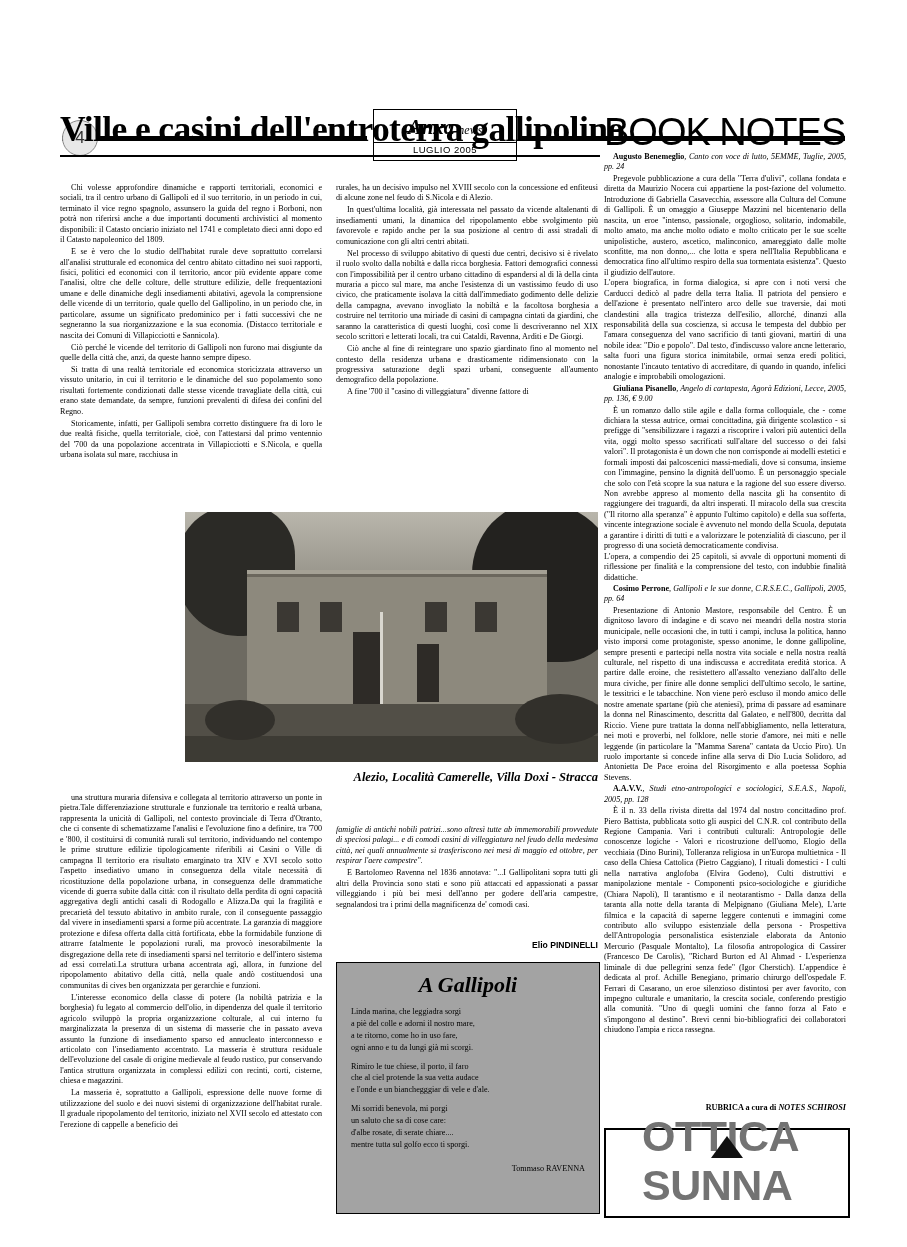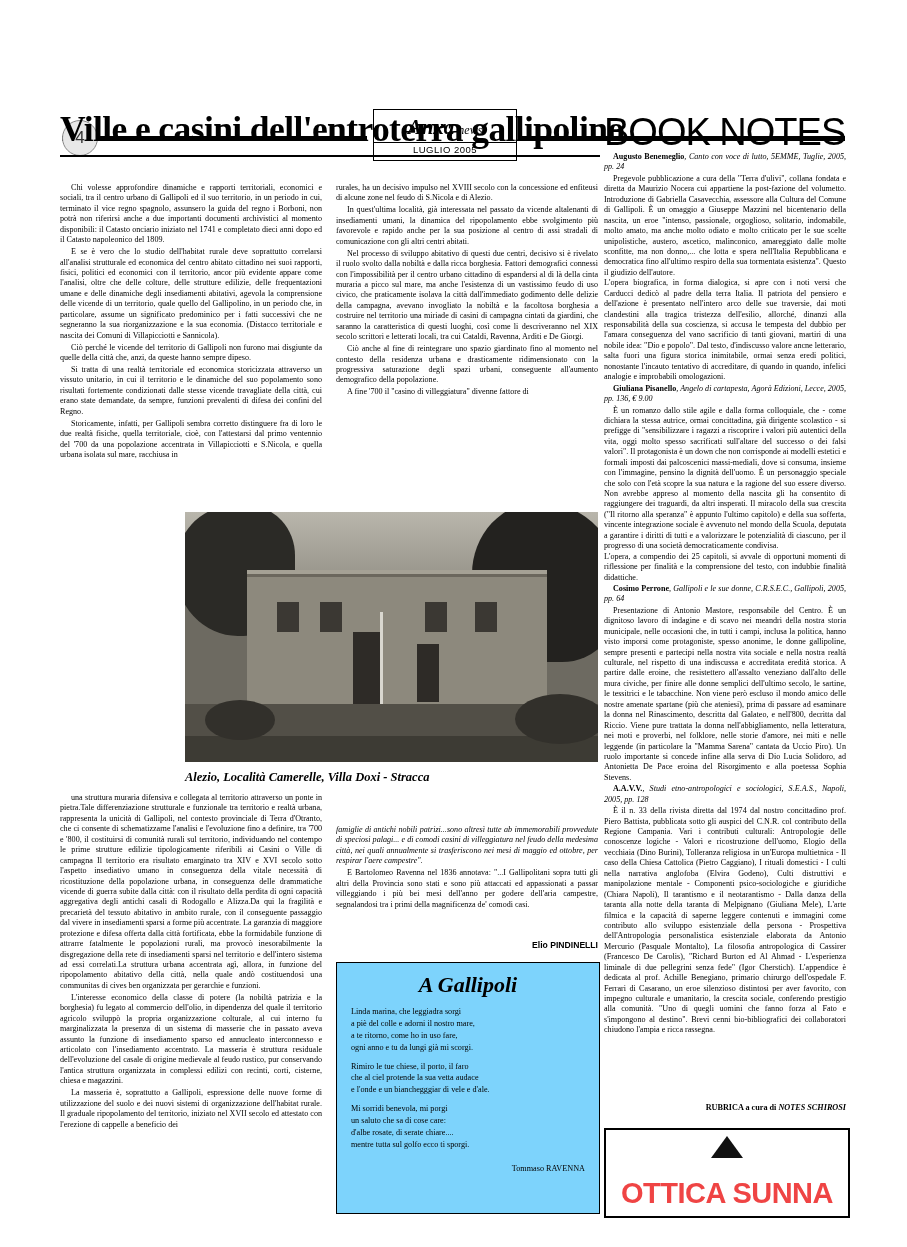--- a/index.html
+++ b/index.html
@@ -51,41 +51,41 @@
   .ph-tree-r{position:absolute;right:-24px;top:-10px;width:150px;height:160px;background:#23221f;border-radius:45% 55% 40% 50%;}
   .ph-build{position:absolute;left:62px;top:62px;width:300px;height:140px;background:#8d897d;
             border-top:3px solid #6b675d;}
   .ph-cornice{position:absolute;left:62px;top:58px;width:300px;height:8px;background:#a5a195;}
   .ph-win{position:absolute;background:#3b3833;}
   .ph-door{position:absolute;background:#2e2b27;}
   .ph-ground{position:absolute;left:0;bottom:0;width:100%;height:58px;background:#524f47;}
   .ph-grass{position:absolute;left:0;bottom:0;width:100%;height:26px;background:#3d3b34;}
   .ph-shrub{position:absolute;background:#32302b;border-radius:50%;}
   .ph-pole{position:absolute;left:195px;top:100px;width:3px;height:96px;background:#d9d7cf;}
-  .caption{position:absolute;left:185px;top:770px;width:413px;text-align:left;
+  .caption{position:absolute;left:185px;top:770px;width:413px;text-align:right;
            font-family:"Liberation Serif",serif;font-weight:bold;font-style:italic;font-size:12.5px;}
 
   
   .sig{position:absolute;left:336px;top:940px;width:262px;text-align:right;font-size:8.6px;font-weight:bold;font-family:"Liberation Sans",sans-serif;}
 
   
-  .poembox{position:absolute;left:336px;top:962px;width:262px;height:250px;border:1px solid #000;background:#7dd3fc;}
+  .poembox{position:absolute;left:336px;top:962px;width:262px;height:250px;border:1px solid #000;background:#a3a3a3;}
   .poem-title{font-family:"Liberation Serif",serif;font-style:italic;font-weight:bold;font-size:22px;
               text-align:center;margin:9px 0 8px 0;}
   .poem-body{font-size:8.2px;line-height:1.45;padding:0 14px;}
   .poem-body .stanza{margin-bottom:7px;}
   .poem-sig{text-align:right;font-size:8.2px;padding:6px 14px 0 0;}
 
   
   .rubrica{position:absolute;left:604px;top:1103px;width:242px;text-align:right;font-size:8.2px;font-weight:bold;}
   .rubrica i{font-style:italic;}
   .logo{position:absolute;left:604px;top:1128px;width:242px;height:86px;border:2px solid #000;background:#fff;
         display:flex;align-items:flex-end;justify-content:center;}
-  .logo-text{font-family:"Liberation Sans",sans-serif;font-weight:bold;font-size:29px;letter-spacing:-0.5px;
-             color:#ef4444;padding-bottom:6px;}
+  .logo-text{font-family:"Liberation Sans",sans-serif;font-weight:bold;font-size:43px;letter-spacing:-0.5px;
+             color:#737373;padding-bottom:6px;padding-left:36px;}
   .logo-top{position:absolute;left:0;top:0;width:100%;height:36px;}
   .logo-tri{position:absolute;left:50%;top:6px;transform:translateX(-50%);width:0;height:0;
             border-left:16px solid transparent;border-right:16px solid transparent;border-bottom:22px solid #111;}
 </style>
 </head>
 <body>
 
 <div class="page">
 
   <div class="masthead">

